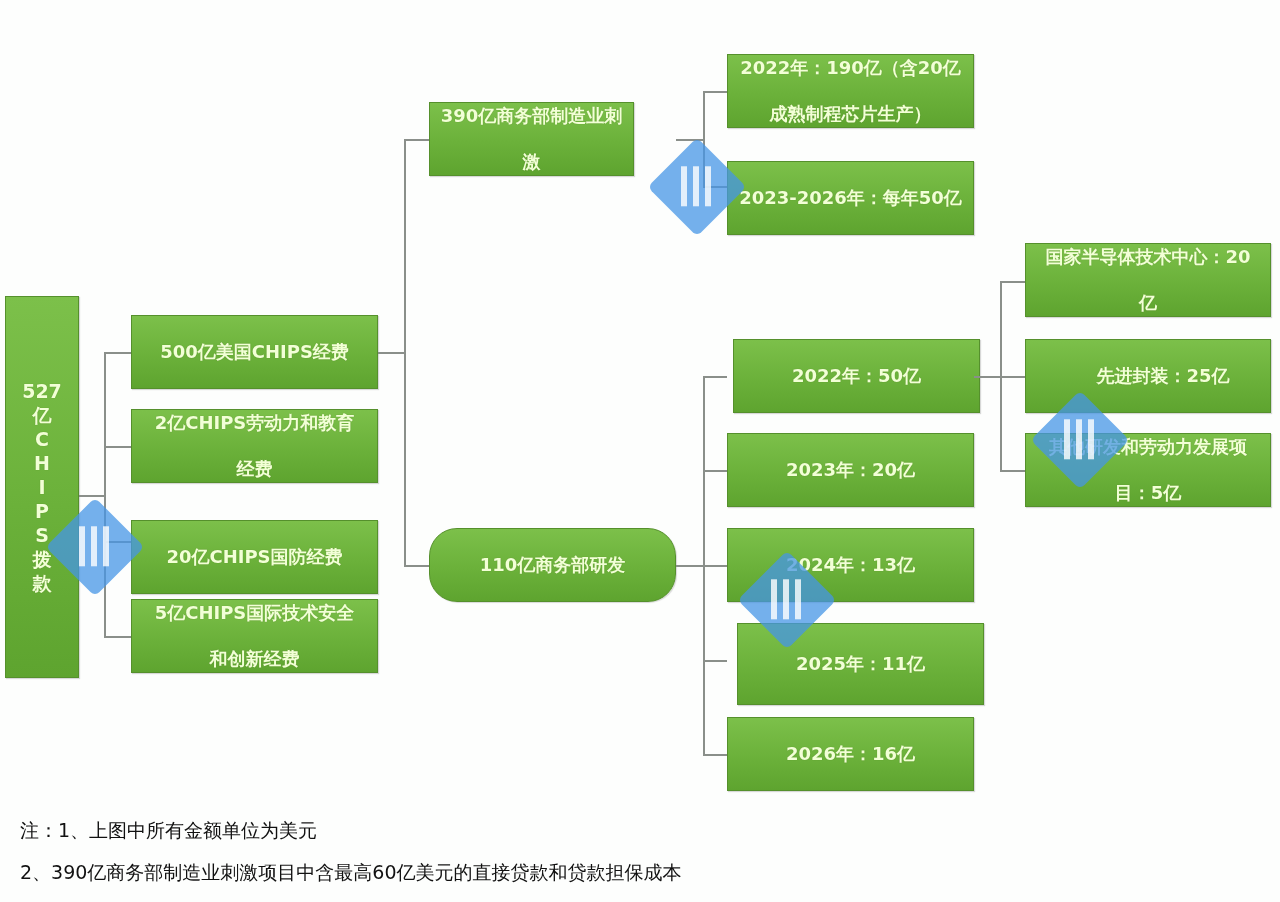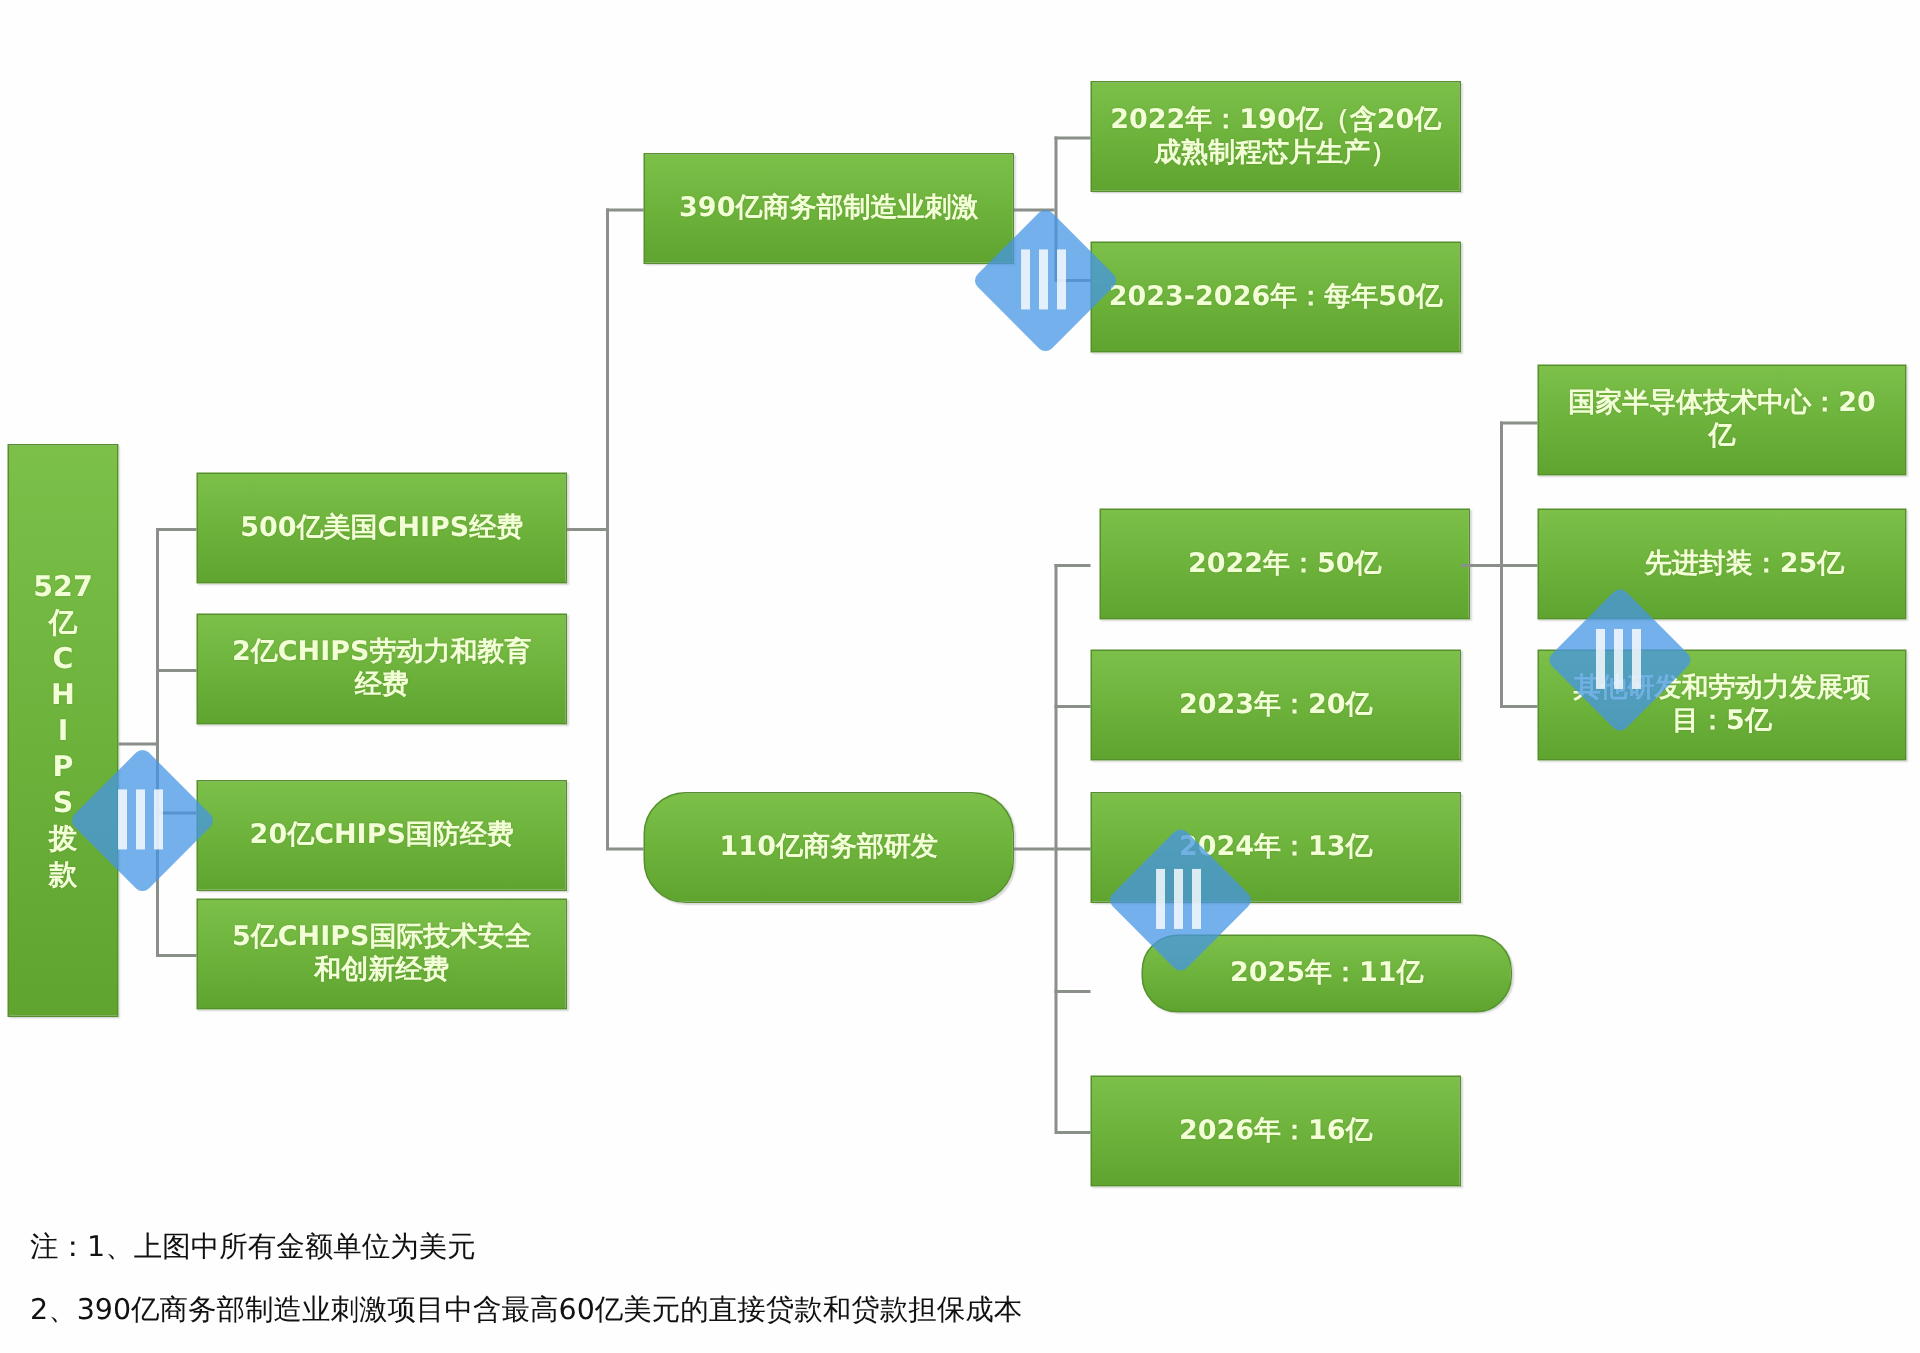--- a/index.html
+++ b/index.html
@@ -11,21 +11,21 @@
   .box {
     position: absolute;
     box-sizing: border-box;
     background: linear-gradient(180deg, #7cc04a 0%, #6bb13a 55%, #5ea42f 100%);
     border: 1px solid #55902c;
     box-shadow: 1px 1px 1px rgba(0,0,0,0.15);
     color: #f2ffd6;
     font-weight: bold;
     font-size: 18px;
     display: flex; align-items: center; justify-content: center;
-    text-align: center; line-height: 22px;
+    text-align: center; line-height: 46px;
     padding: 0 6px;
     text-shadow: 0 0 1px rgba(60,90,20,0.4);
   }
   .root {
     flex-direction: column; justify-content: center;
     line-height: 24px; font-size: 19px; padding: 0;
   }
   .root span { display: block; }
   .line { position: absolute; background: #8a8f8a; }
   .h { height: 1.5px; }
@@ -78,21 +78,21 @@
 </div>
 <div class="box" style="left:131px; top:599px; width:247px; height:74px; padding:0 14px;">
   <span>5亿CHIPS国际技术安全和创新经费</span>
 </div>
 
 <div class="line h" style="left:378px; top:352px; width:26px;"></div>
 <div class="line v" style="left:404px; top:139px; height:427px;"></div>
 <div class="line h" style="left:404px; top:139px; width:25px;"></div>
 <div class="line h" style="left:404px; top:565px; width:25px;"></div>
 
-<div class="box" style="left:429px; top:102px; width:247px; height:74px;">
+<div class="box" style="left:429px; top:102px; width:205px; height:74px;">
   <span>390亿商务部制造业刺激</span>
 </div>
 <div class="box" style="left:429px; top:528px; width:247px; height:74px;border-radius:28px;">
   <span>110亿商务部研发</span>
 </div>
 
 <div class="line h" style="left:676px; top:139px; width:27px;"></div>
 <div class="line v" style="left:703px; top:91px; height:95px;"></div>
 <div class="line h" style="left:703px; top:91px; width:24px;"></div>
 <div class="line h" style="left:703px; top:186px; width:24px;"></div>
@@ -114,21 +114,21 @@
 
 <div class="box" style="left:733px; top:339px; width:247px; height:74px;">
   <span>2022年：50亿</span>
 </div>
 <div class="box" style="left:727px; top:433px; width:247px; height:74px;">
   <span>2023年：20亿</span>
 </div>
 <div class="box" style="left:727px; top:528px; width:247px; height:74px;">
   <span>2024年：13亿</span>
 </div>
-<div class="box" style="left:761px; top:623px; width:247px; height:52px;border-radius:24px;">
+<div class="box" style="left:737px; top:623px; width:247px; height:82px;">
   <span>2025年：11亿</span>
 </div>
 <div class="box" style="left:727px; top:717px; width:247px; height:74px;">
   <span>2026年：16亿</span>
 </div>
 
 <div class="line h" style="left:974px; top:376px; width:26px;"></div>
 <div class="line v" style="left:1000px; top:281px; height:189px;"></div>
 <div class="line h" style="left:1000px; top:281px; width:25px;"></div>
 <div class="line h" style="left:1000px; top:376px; width:25px;"></div>

